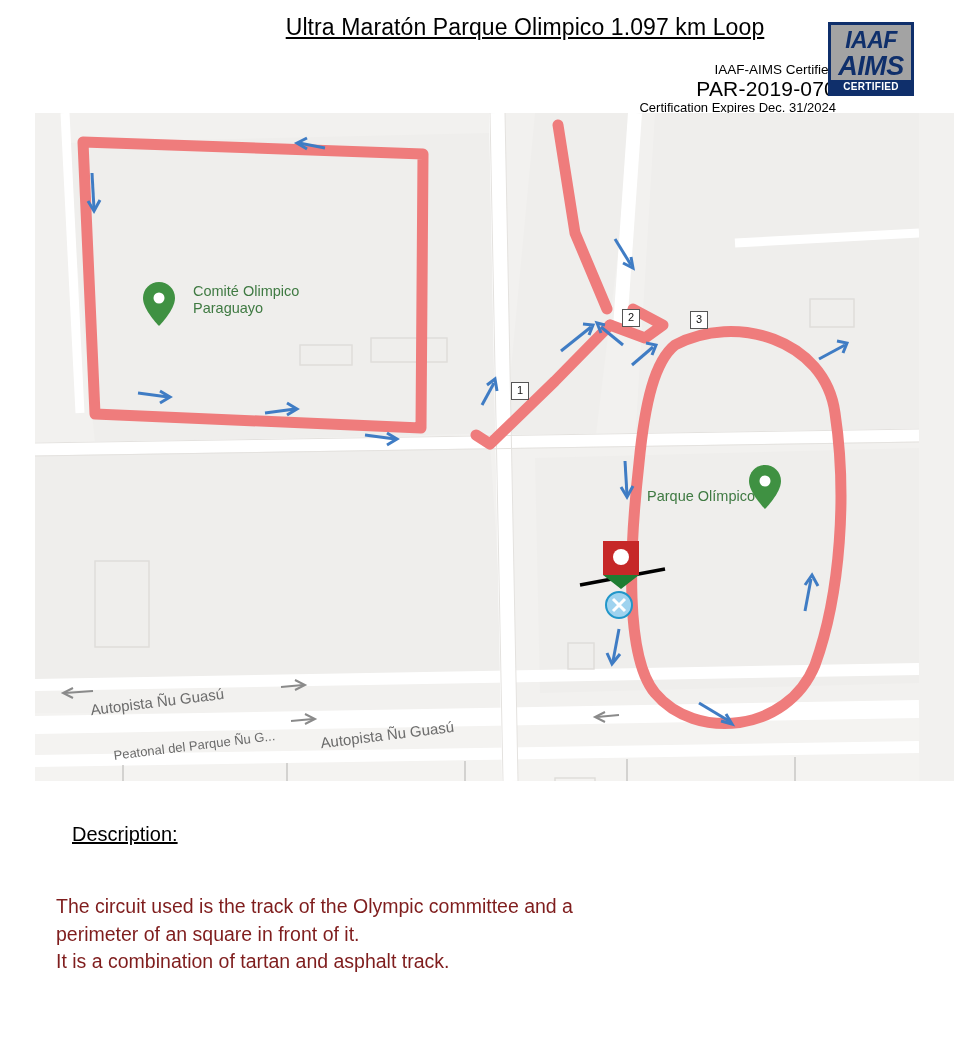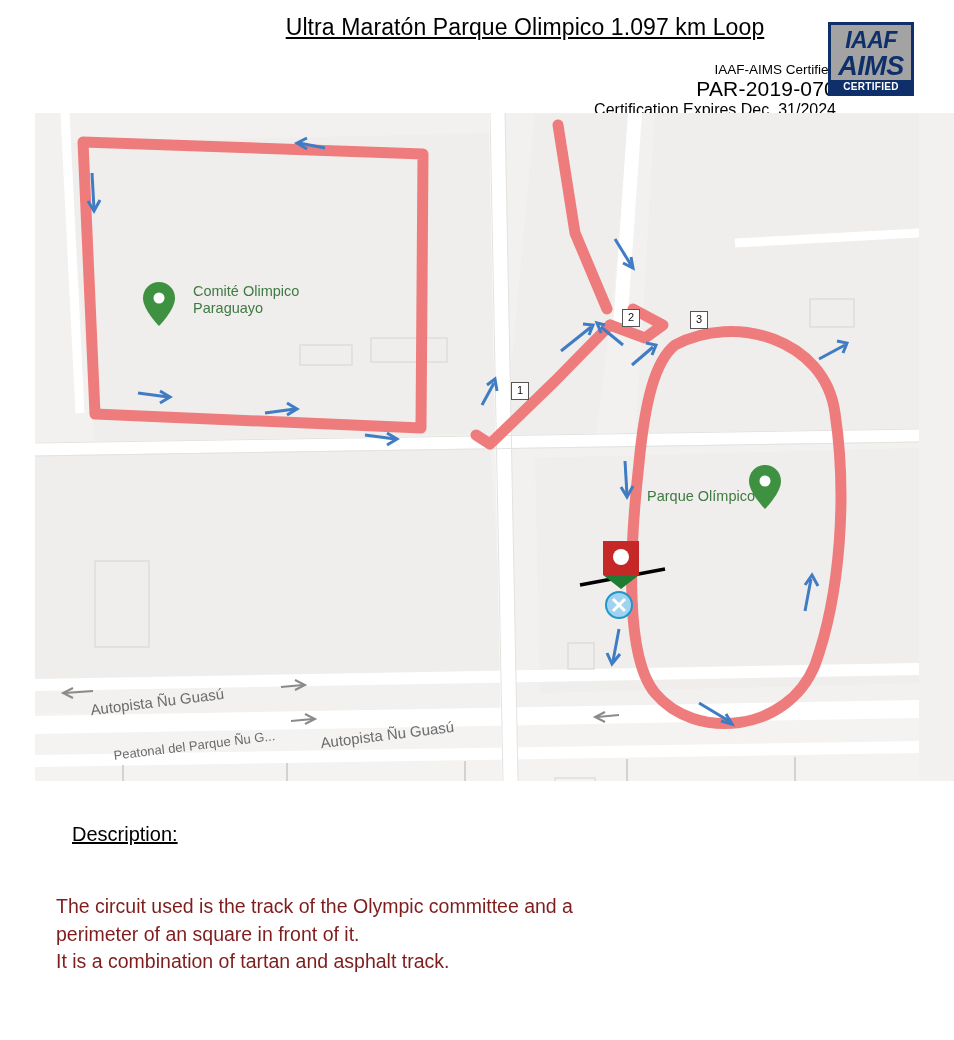--- a/index.html
+++ b/index.html
@@ -45,21 +45,21 @@
   .cert-line1 {
     font-size: 13.5px;
     color: #000;
   }
   .cert-code {
     font-size: 21px;
     color: #000;
     letter-spacing: 0.2px;
   }
   .cert-expires {
-    font-size: 16px;
+    font-size: 13px;
     color: #000;
     text-align: center;
   }
 
   
   .logo {
     position: absolute;
     top: 22px;
     right: 40px;
     width: 86px;

